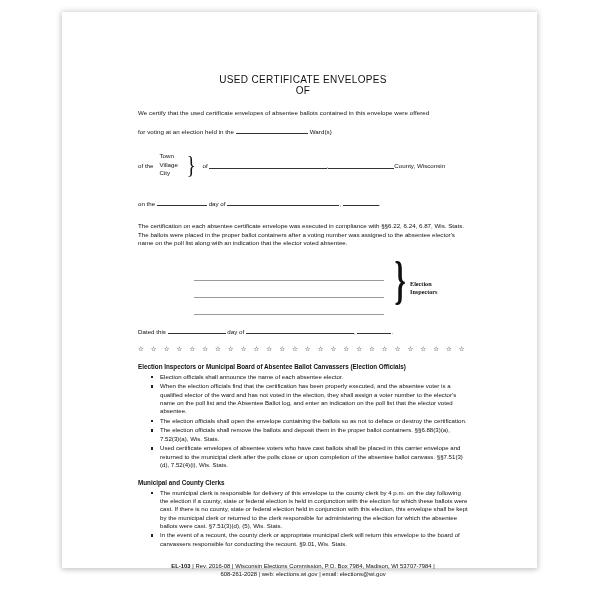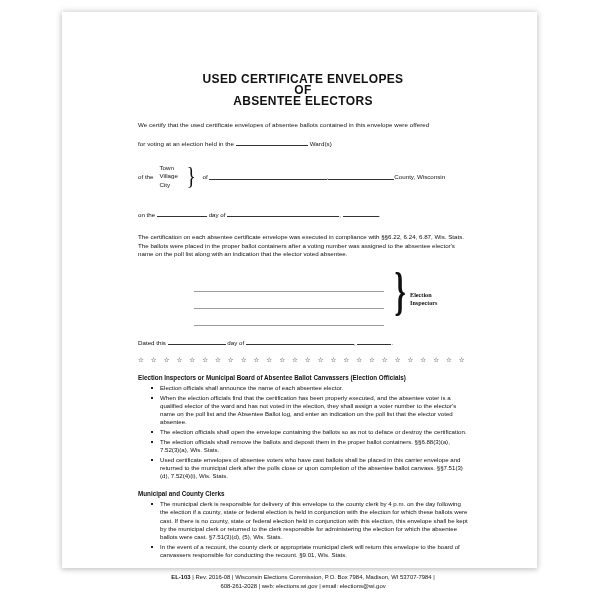--- a/index.html
+++ b/index.html
@@ -33,22 +33,22 @@
     position: absolute;
     left: 76px;
     top: 62px;
     width: 330px;
     color: #111111;
   }
 
   
   .title-block {
     text-align: center;
-    font-weight: bold;
-    font-size: 12px;
+    font-weight: normal;
+    font-size: 10px;
     letter-spacing: 0.35px;
     line-height: 11.2px;
     margin-bottom: 12px;
   }
 
   
   .body-line {
     font-size: 6.2px;
     line-height: 9px;
     margin: 0 0 9px 0;
@@ -203,21 +203,20 @@
 </head>
 <body>
 
 <div id="viewport">
   <div id="paper">
     <div id="content">
 
       <div class="title-block">
         <div>USED CERTIFICATE ENVELOPES</div>
         <div>OF</div>
-        <div>ABSENTEE ELECTORS</div>
       </div>
 
       <div class="body-line">We certify that the used certificate envelopes of absentee ballots contained in this envelope were offered</div>
 
       <div class="body-line">
         <span>for voting at an election held in the</span>
         <span class="fill w-ward"></span>
         <span>Ward(s)</span>
       </div>
 

